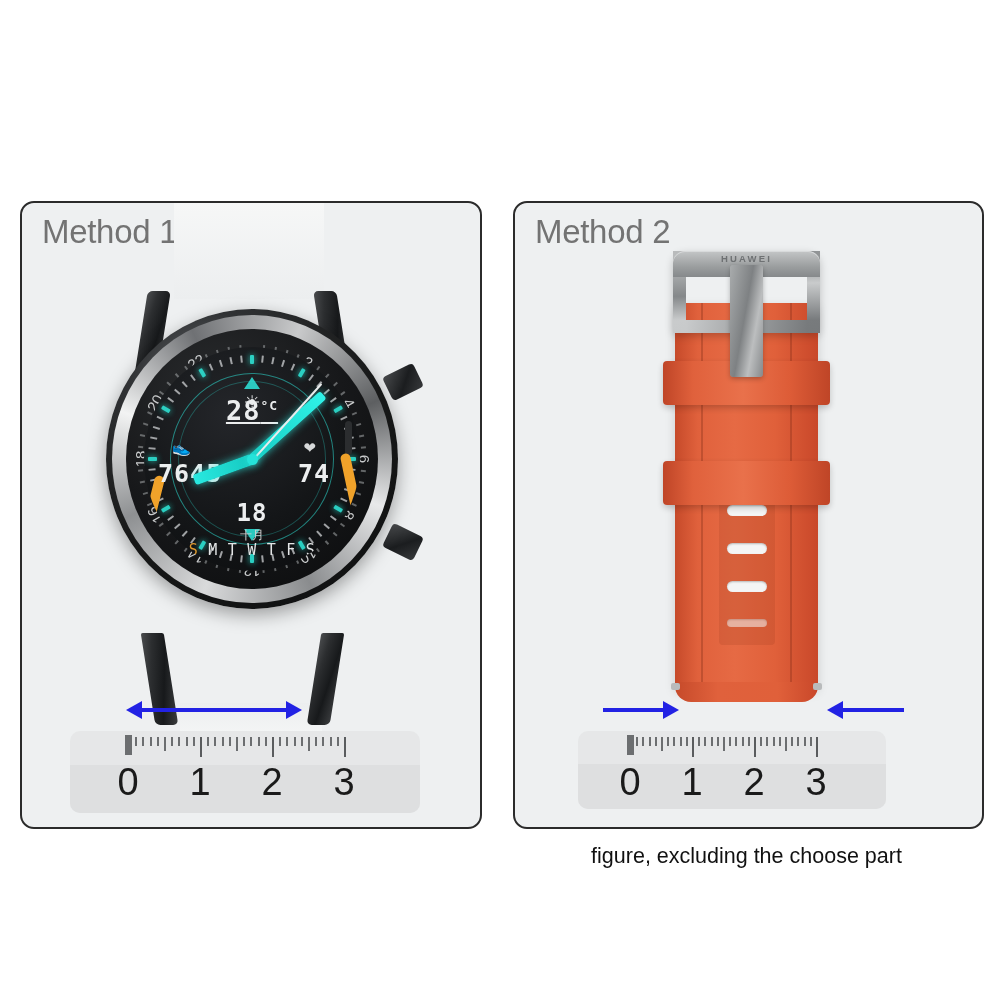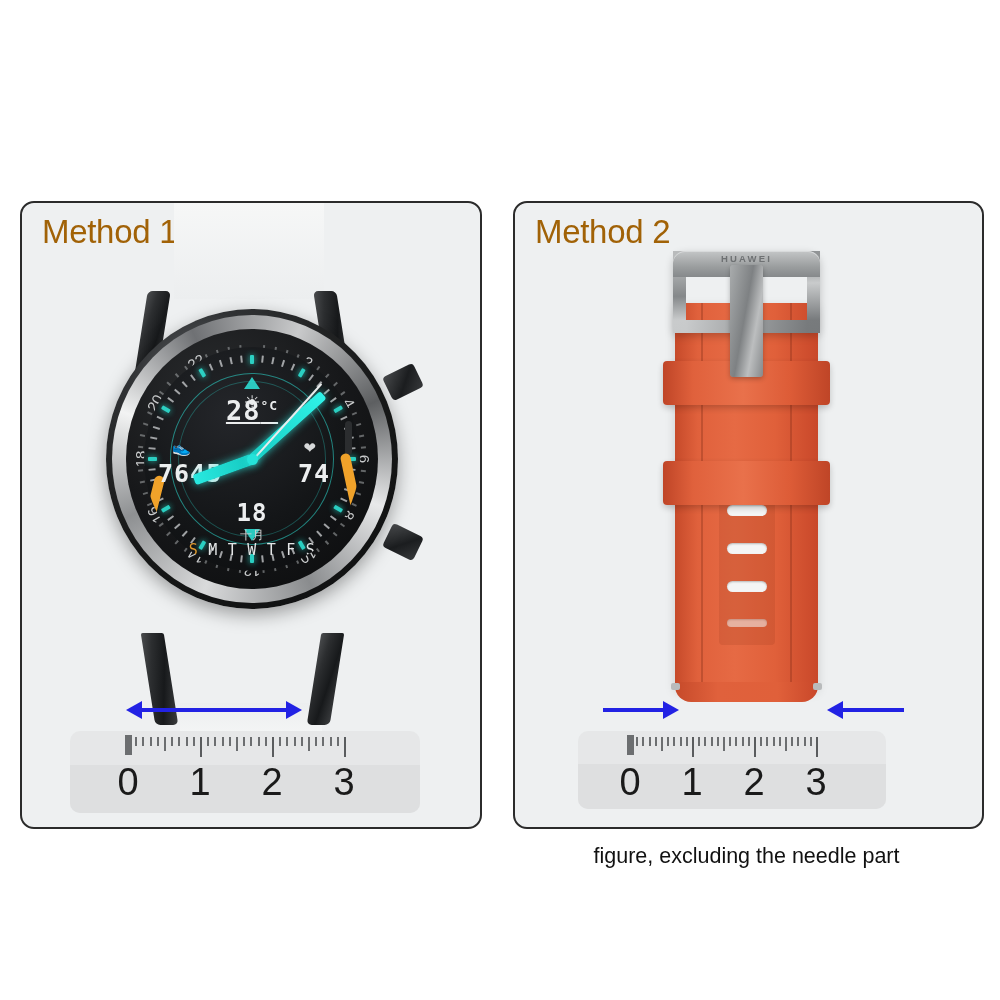--- a/index.html
+++ b/index.html
@@ -34,21 +34,21 @@
     position:absolute;top:201px;height:624px;
     background:#eef0f1;
     border:2px solid #2b2b2b;
     border-radius:14px;
     overflow:hidden;
   }
   .panel.left{left:20px;width:458px;}
   .panel.right{left:513px;width:467px;text-decoration:underline;}
   .panel-title{
     position:absolute;left:20px;top:10px;
-    font-size:33px;color:#a16207;letter-spacing:-0.3px;
+    font-size:33px;color:#737373;letter-spacing:-0.3px;
   }
 
   
   .caption{
     position:absolute;top:838px;
     text-align:center;font-size:21.5px;color:#111;line-height:1.72;
   }
   .caption.left{left:20px;width:458px;}
   .caption.right{left:513px;width:467px;}
   .caption-line{display:block;}
@@ -562,16 +562,16 @@
       <div class="ruler-nums" id="ruler2-nums">
           <div class="rn" style="left: 52px;">0</div>
           <div class="rn" style="left: 114px;">1</div>
           <div class="rn" style="left: 176px;">2</div>
           <div class="rn" style="left: 238px;">3</div>
         </div>
     </div>
   </div>
 
   <div class="caption right">
-    <span class="caption-line">figure, excluding the needle part</span>
+    <span class="caption-line">figure, excluding the choose part</span>
   </div>
 
 </div>
 
 </body></html>

